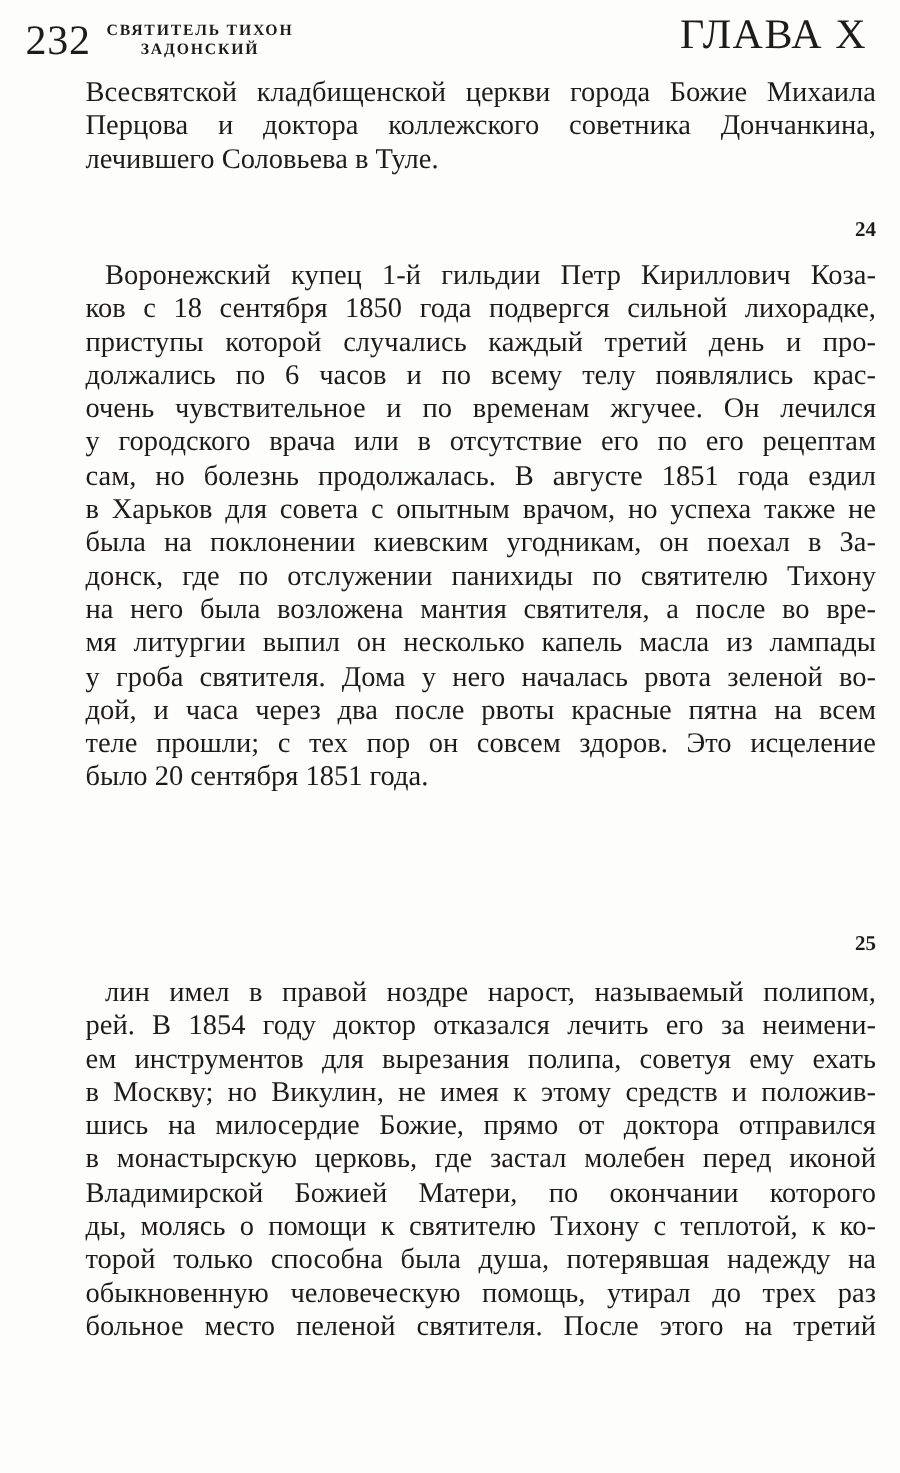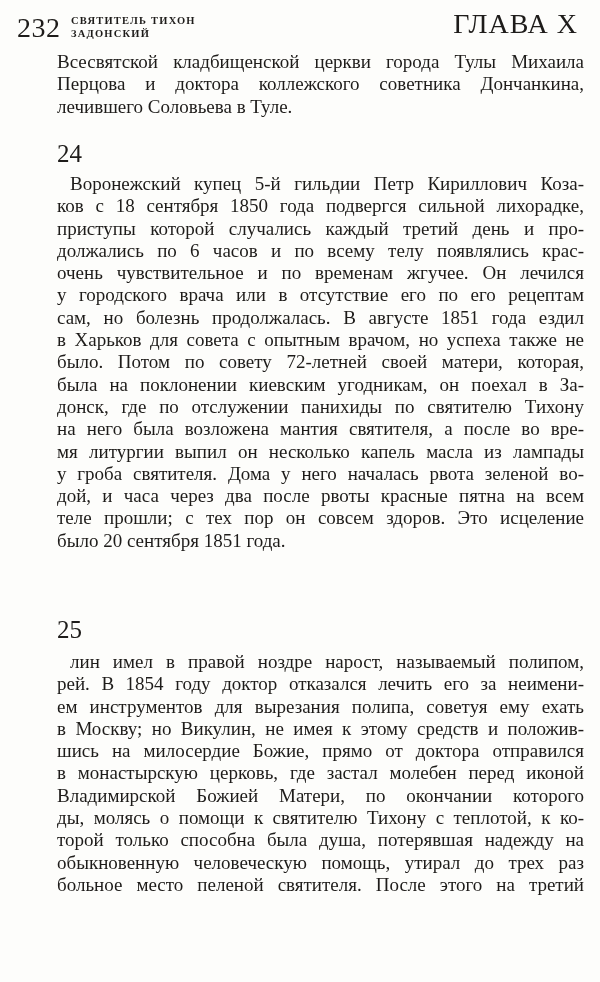--- a/index.html
+++ b/index.html
@@ -26,20 +26,21 @@
     letter-spacing: 0.5px;
   }
   .running {
     position: absolute;
     left: 71px;
     top: 15px;
     font-size: 10.5px;
     line-height: 12.5px;
     letter-spacing: 1.2px;
     font-weight: 600;
+    text-align: center;
   }
   .chapter {
     position: absolute;
     right: 22px;
     top: 8px;
     font-size: 28px;
     line-height: 32px;
     letter-spacing: 1px;
   }
   
@@ -58,23 +59,23 @@
   .line {
     font-size: 19px;
     line-height: 22.3px;
     text-align: justify;
     text-align-last: justify;
     white-space: normal;
   }
   .flush-last .line:last-child { text-align-last: left; }
   .indent .line:first-child { text-indent: 13px; }
   .secnum {
-    text-align: left;
-    font-weight: normal;
-    font-size: 25px;
+    text-align: right;
+    font-weight: bold;
+    font-size: 14px;
     line-height: 23px;
   }
   .p1  { top: 51px;  }
   .h24 { top: 142px; }
   .p24 { top: 173px; }
   .h25 { top: 618px; }
   .p25 { top: 651px; }
 </style>
 </head>
 <body>
@@ -86,37 +87,36 @@
   <div class="running">
     <div>СВЯТИТЕЛЬ ТИХОН</div>
     <div>ЗАДОНСКИЙ</div>
   </div>
 
   <span class="chapter">ГЛАВА X</span>
 
   <main class="textcol">
 
     <div class="para p1 flush-last">
-        <div class="line">Всесвятской кладбищенской церкви города Тулы Михаила</div>
+        <div class="line">Всесвятской кладбищенской церкви города Божие Михаила</div>
         <div class="line">Перцова и доктора коллежского советника Дончанкина,</div>
         <div class="line">лечившего Соловьева в Туле.</div>
       </div>
 
     <div class="secnum h24">24</div>
 
     <div class="para p24 indent flush-last">
-        <div class="line">Воронежский купец 5-й гильдии Петр Кириллович Коза-</div>
+        <div class="line">Воронежский купец 1-й гильдии Петр Кириллович Коза-</div>
         <div class="line">ков с 18 сентября 1850 года подвергся сильной лихорадке,</div>
         <div class="line">приступы которой случались каждый третий день и про-</div>
         <div class="line">должались по 6 часов и по всему телу появлялись крас-</div>
         <div class="line">очень чувствительное и по временам жгучее. Он лечился</div>
         <div class="line">у городского врача или в отсутствие его по его рецептам</div>
         <div class="line">сам, но болезнь продолжалась. В августе 1851 года ездил</div>
         <div class="line">в Харьков для совета с опытным врачом, но успеха также не</div>
-        <div class="line">было. Потом по совету 72-летней своей матери, которая,</div>
         <div class="line">была на поклонении киевским угодникам, он поехал в За-</div>
         <div class="line">донск, где по отслужении панихиды по святителю Тихону</div>
         <div class="line">на него была возложена мантия святителя, а после во вре-</div>
         <div class="line">мя литургии выпил он несколько капель масла из лампады</div>
         <div class="line">у гроба святителя. Дома у него началась рвота зеленой во-</div>
         <div class="line">дой, и часа через два после рвоты красные пятна на всем</div>
         <div class="line">теле прошли; с тех пор он совсем здоров. Это исцеление</div>
         <div class="line">было 20 сентября 1851 года.</div>
       </div>
 

